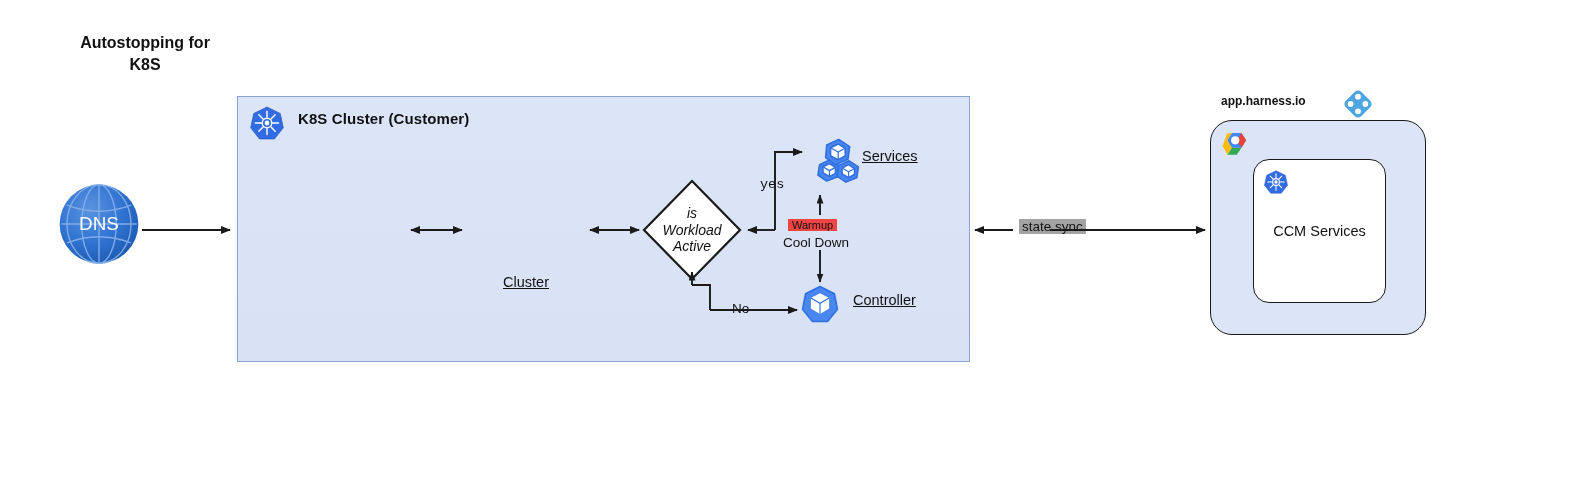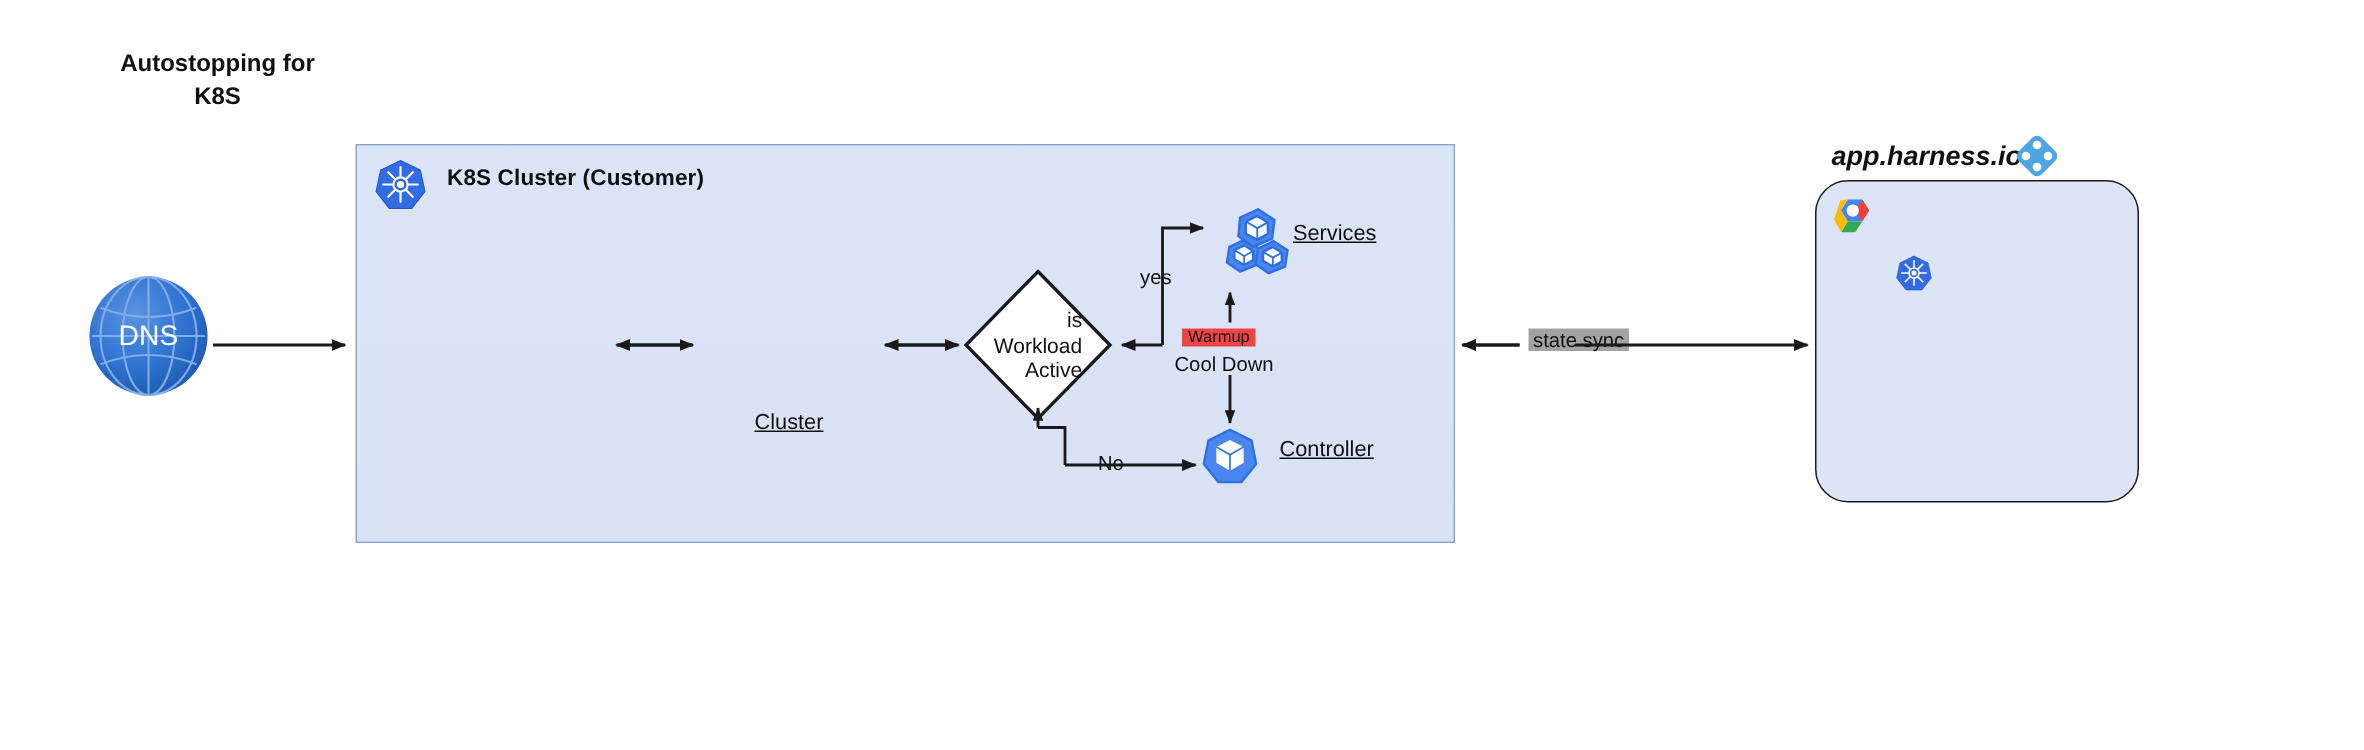--- a/index.html
+++ b/index.html
@@ -51,27 +51,28 @@
   #router-caption{left:466px; top:274px; width:120px;}
 
   
   #decision-wrap{position:absolute; left:642px; top:179px; width:100px; height:102px;}
   #decision-shape{
     position:absolute; left:0; top:0; width:100%; height:100%;
   }
   #decision-label{
     position:absolute; left:0; top:0; width:100%; height:100%;
     display:flex; align-items:center; justify-content:center;
-    text-align:right; font-size:14px; line-height:1.2;
+    text-align:center; font-size:14px; line-height:1.2;
     white-space:pre-line;
+    font-style:italic;
   }
 
   
   .edge-label{position:absolute; font-size:13.5px; white-space:nowrap;}
-  #yes-label{left:760px; top:177px;}
+  #yes-label{left:760px; top:177px;font-family:Liberation Mono, monospace;}
   #no-label {left:732px; top:301px;}
   #statesync-label{
     left:1019px; top:219px; background:#a3a3a3; padding:0 3px;
   }
   #warmup-label{
     left:788px; top:219px; background:#ef4444; padding:0 4px; font-size:11px;
   }
   #cooldown-label{
     left:783px; top:235px; font-size:13.5px;
   }
@@ -86,21 +87,21 @@
   #dns-node{left:58px; top:183px; width:82px; height:82px;}
   #services-icon{left:806px; top:133px; width:60px; height:60px;}
   #controller-icon{left:801px; top:285px; width:38px; height:38px;}
   #harness-logo{left:1342px; top:88px; width:32px; height:32px;}
   #gcp-logo{left:1221px; top:131px; width:30px; height:28px;}
   #ccm-k8s-icon{left:1264px; top:170px; width:24px; height:24px;}
 
   
   #harness-title{
     position:absolute; left:1221px; top:94px;
-    font-size:18px; font-weight:bold;font-style:italic;
+    font-size:12px; font-weight:bold;
   }
   #harness-outer{
     position:absolute; left:1210px; top:120px; width:216px; height:215px;
     background:#dce5f7; border:1.6px solid #1a1a1a; border-radius:22px;
     box-sizing:border-box;
   }
   #ccm-box{
     position:absolute; left:1253px; top:159px; width:133px; height:144px;
     background:#ffffff; border:1.6px solid #1a1a1a; border-radius:16px;
     box-sizing:border-box;
@@ -230,20 +231,23 @@
   <div class="icon" id="gcp-logo">
     <svg viewBox="0 0 110 100" width="30" height="28">
       <path d="M40,6 L75,6 L92,33 L75,60 L40,60 L23,33 Z" fill="#4285f4"></path>
       <path d="M75,6 L92,33 L75,60 L58,33 Z" fill="#ea4335"></path>
       <path d="M40,6 L23,33 L40,60 L24,86 L6,55 L22,8 Z" fill="#fbbc05"></path>
       <path d="M40,60 L75,60 L58,86 L24,86 Z" fill="#34a853"></path>
       <circle cx="52" cy="33" r="15" fill="#ffffff"></circle>
     </svg>
   </div>
 
+  <div id="ccm-box">
+    <span>CCM Services</span>
+  </div>
 
   <div class="icon" id="ccm-k8s-icon">
     <svg viewBox="0 0 100 100" width="24" height="24">
       <polygon points="50,3 89,22 98,64 72,97 28,97 2,64 11,22" fill="#326ce5" stroke="#2757b8" stroke-width="2"></polygon>
       <g fill="none" stroke="#ffffff" stroke-width="4.5" stroke-linecap="round">
         <circle cx="50" cy="50" r="14"></circle>
         <line x1="50" y1="16" x2="50" y2="33"></line>
         <line x1="50" y1="67" x2="50" y2="84"></line>
         <line x1="16" y1="50" x2="34" y2="50"></line>
         <line x1="66" y1="50" x2="84" y2="50"></line>

